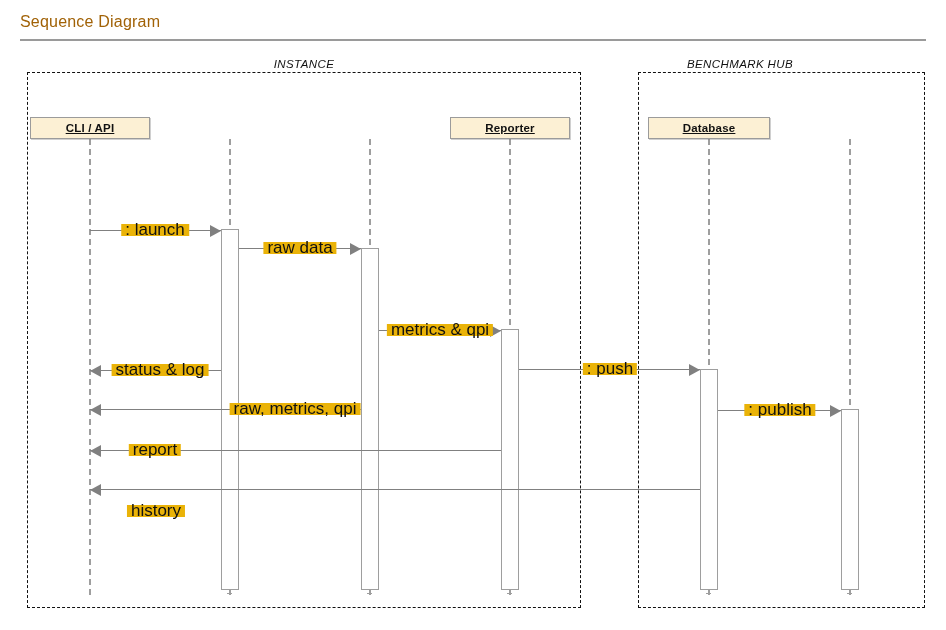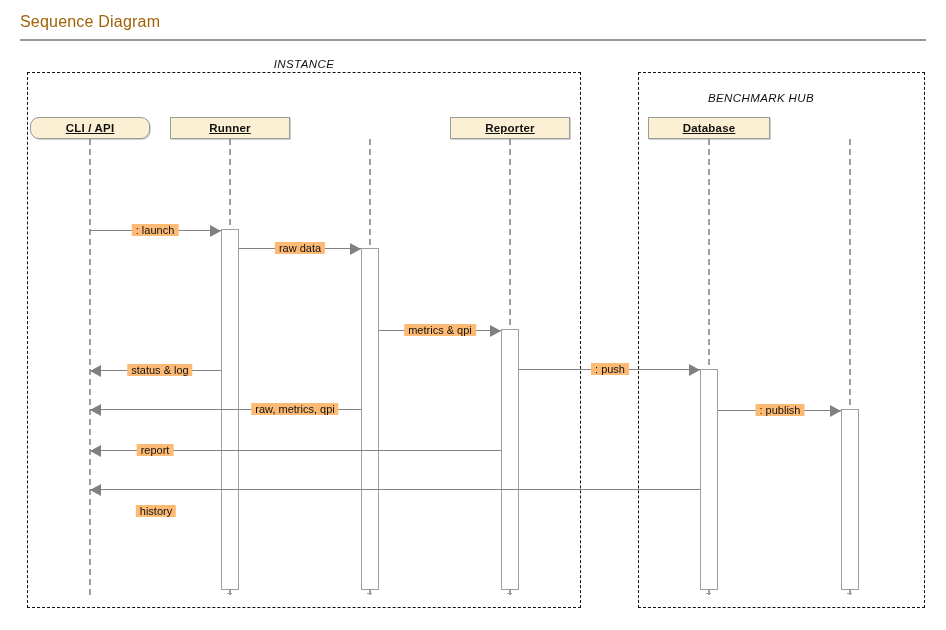--- a/index.html
+++ b/index.html
@@ -93,23 +93,23 @@
     position: absolute;
     width: 0;
     height: 0;
     border-top: 6px solid transparent;
     border-bottom: 6px solid transparent;
   }
   .msg-head.right { border-left: 11px solid #808080; }
   .msg-head.left  { border-right: 11px solid #808080; }
   .msg-label {
     position: absolute;
-    font-size: 11px;
+    font-size: 17px;
     color: #111111;
-    background: #fdba74;
+    background: #eab308;
     padding: 0 4px;
     white-space: nowrap;
     transform: translate(-50%, -50%);
     line-height: 12px;
   }
   .tick {
     position: absolute;
     width: 5px;
     height: 0;
     border-top: 1.5px solid #9e9e9e;
@@ -118,42 +118,39 @@
 </head>
 <body>
 
 <div id="page-title">Sequence Diagram</div>
 <div id="title-rule"></div>
 
 <div id="canvas">
     <div class="grp-box" style="left: 27px; top: 72px; width: 554px; height: 536px;"></div>
     <div class="grp-label" style="left: 304px; top: 58px;">INSTANCE</div>
     <div class="grp-box" style="left: 638px; top: 72px; width: 287px; height: 536px;"></div>
-    <div class="grp-label" style="left: 761px; top: 58px; margin-top: 34px;">BENCHMARK HUB</div>
+    <div class="grp-label" style="left: 740px; top: 58px;">BENCHMARK HUB</div>
     <div class="lifeline" style="left: 89px; top: 139px; height: 456px;"></div>
     <div class="lifeline" style="left: 229px; top: 139px; height: 456px;"></div>
     <div class="lifeline" style="left: 369px; top: 139px; height: 456px;"></div>
     <div class="lifeline" style="left: 509px; top: 139px; height: 456px;"></div>
     <div class="lifeline" style="left: 708px; top: 139px; height: 456px;"></div>
     <div class="lifeline" style="left: 849px; top: 139px; height: 456px;"></div>
     <div class="activation" style="left: 221px; top: 229px; height: 361px;"></div>
     <div class="tick" style="left: 227px; top: 593px;"></div>
     <div class="activation" style="left: 361px; top: 248px; height: 342px;"></div>
     <div class="tick" style="left: 367px; top: 593px;"></div>
     <div class="activation" style="left: 501px; top: 329px; height: 261px;"></div>
     <div class="tick" style="left: 507px; top: 593px;"></div>
     <div class="activation" style="left: 700px; top: 369px; height: 221px;"></div>
     <div class="tick" style="left: 706px; top: 593px;"></div>
     <div class="activation" style="left: 841px; top: 409px; height: 181px;"></div>
     <div class="tick" style="left: 847px; top: 593px;"></div>
-    <div class="actor-box" style="left: 30px; top: 117px; width: 120px; height: 22px; border-radius: 9px;">
+    <div class="actor-box" style="left: 30px; top: 117px; width: 120px; height: 22px;">
       <span class="actor-label">CLI / API</span>
-    </div>
-    <div class="actor-box" style="left: 170px; top: 117px; width: 120px; height: 22px;">
-      <span class="actor-label">Runner</span>
     </div>
     <div class="actor-box" style="left: 450px; top: 117px; width: 120px; height: 22px;">
       <span class="actor-label">Reporter</span>
     </div>
     <div class="actor-box" style="left: 648px; top: 117px; width: 122px; height: 22px;">
       <span class="actor-label">Database</span>
     </div>
     <div class="msg-line" style="left: 90px; top: 230px; width: 131px;"></div>
     <div class="msg-head right" style="left: 210px; top: 225px;"></div>
     <div class="msg-label" style="left: 155px; top: 230px;">: launch</div>

